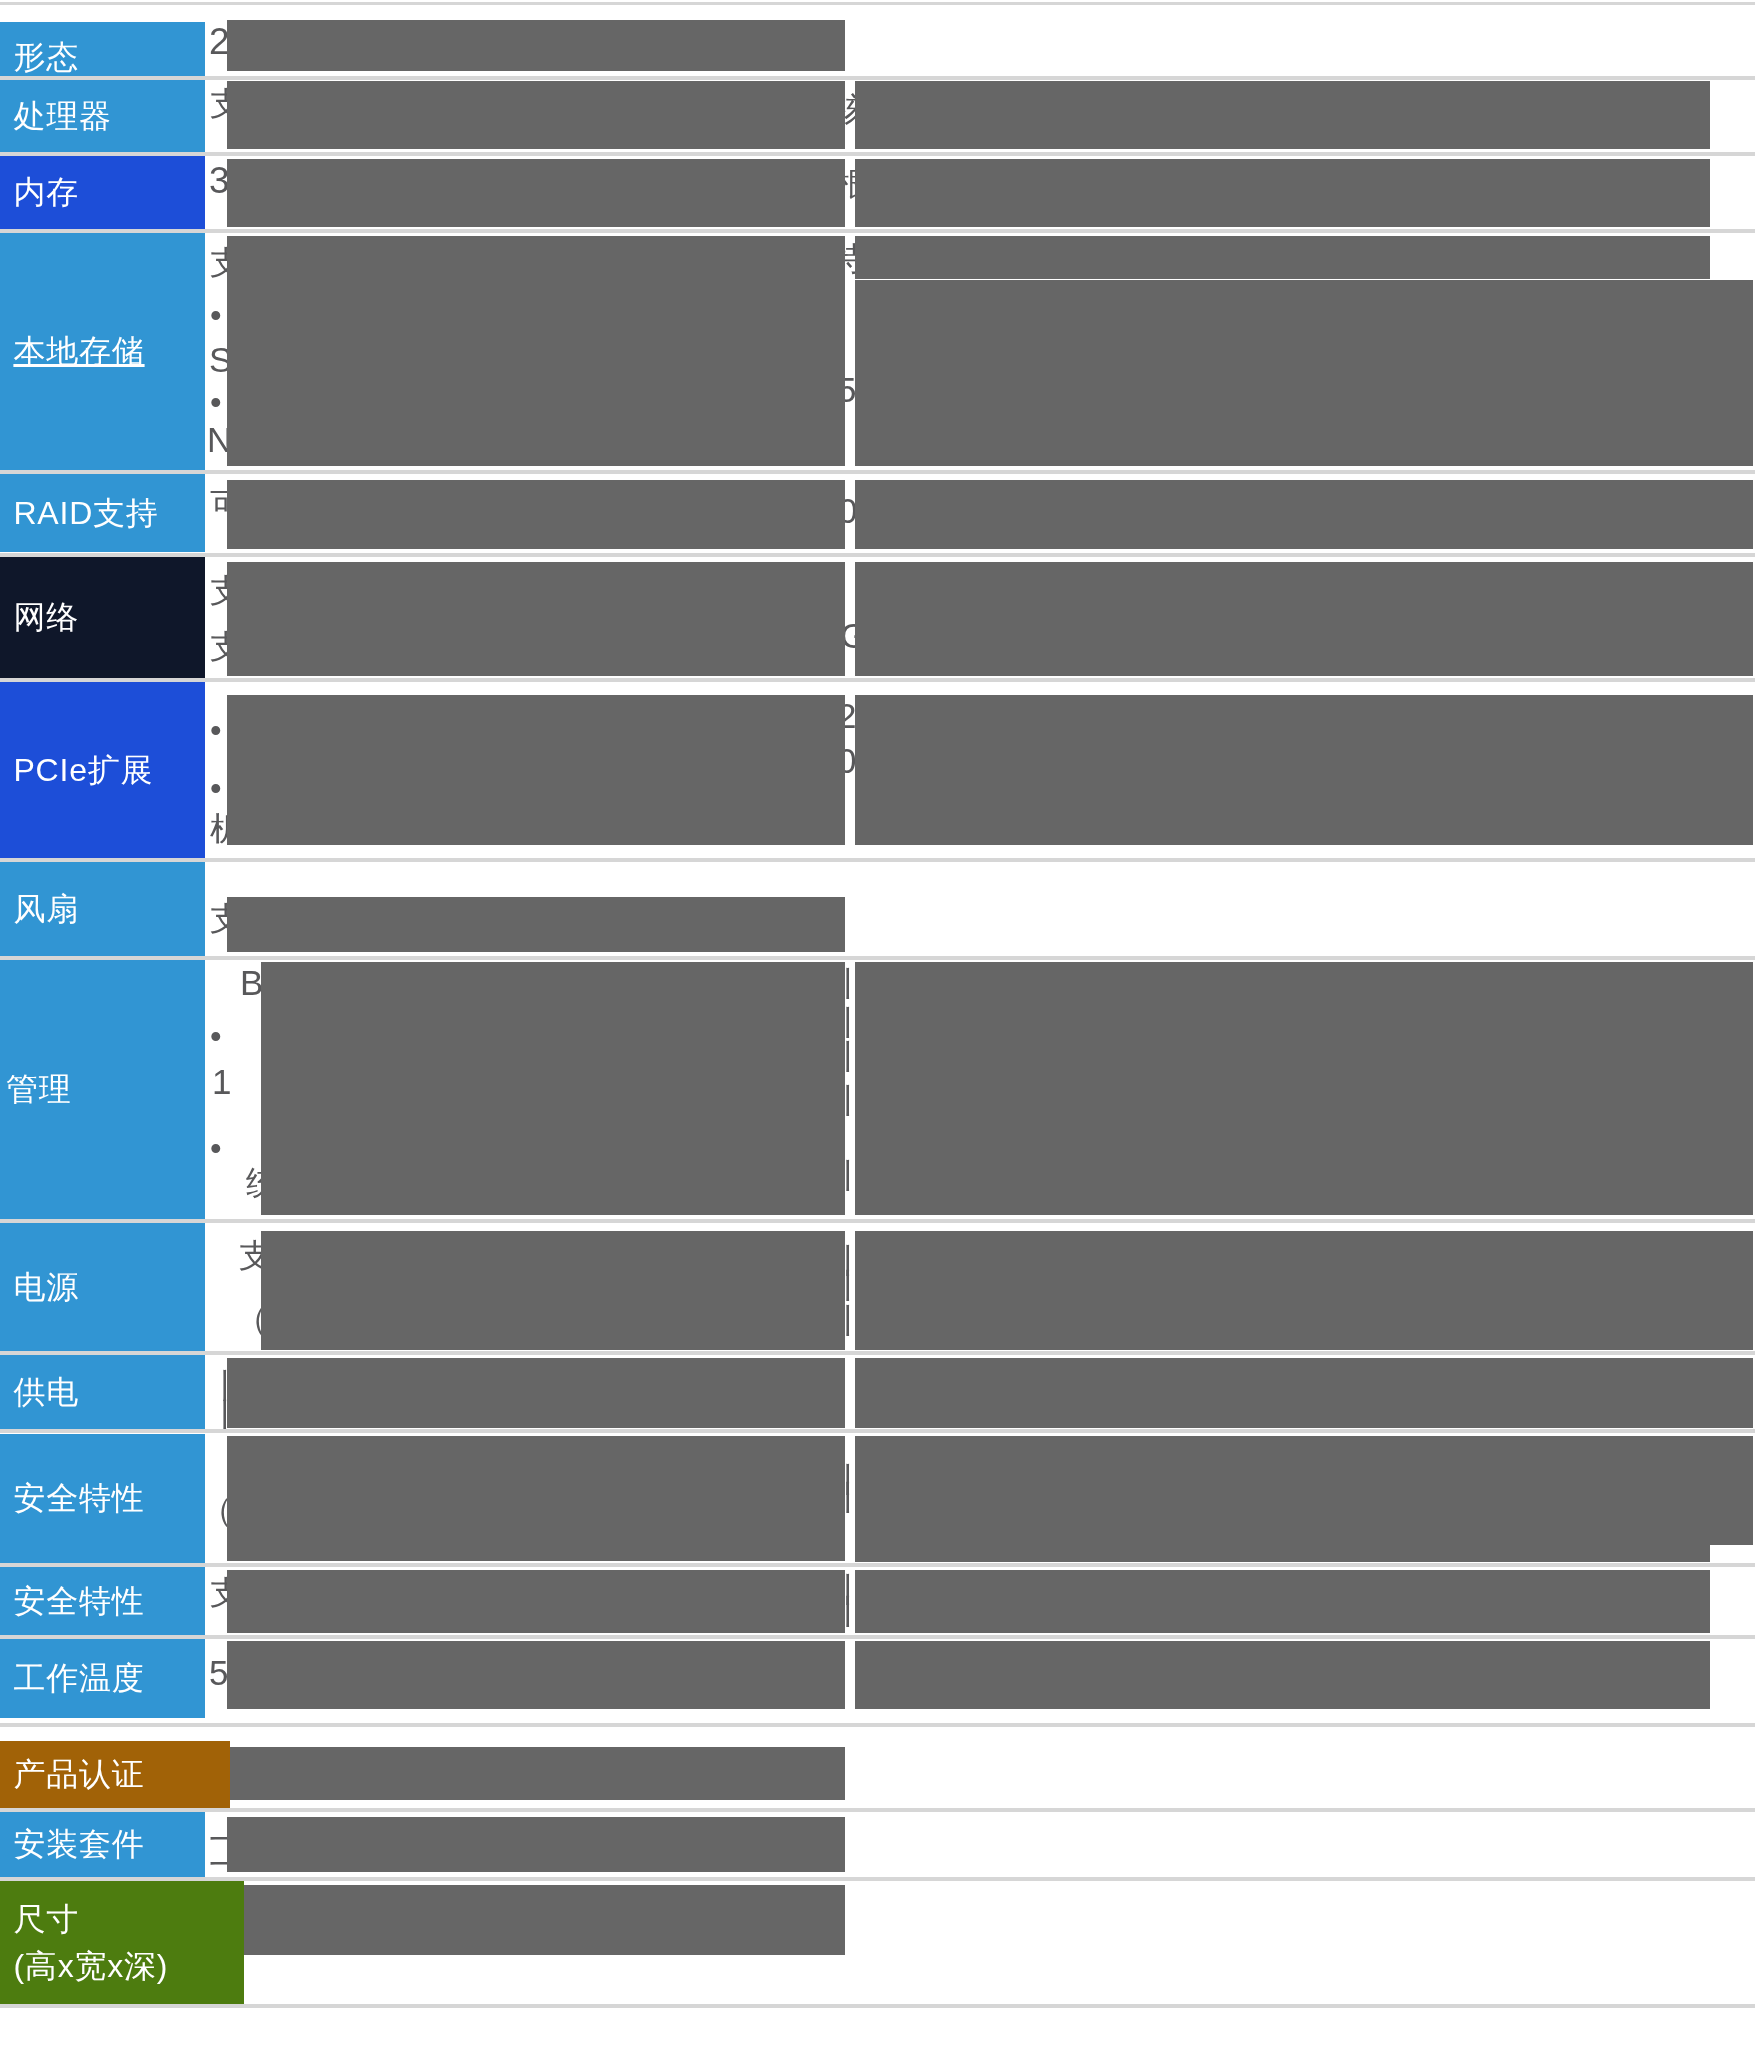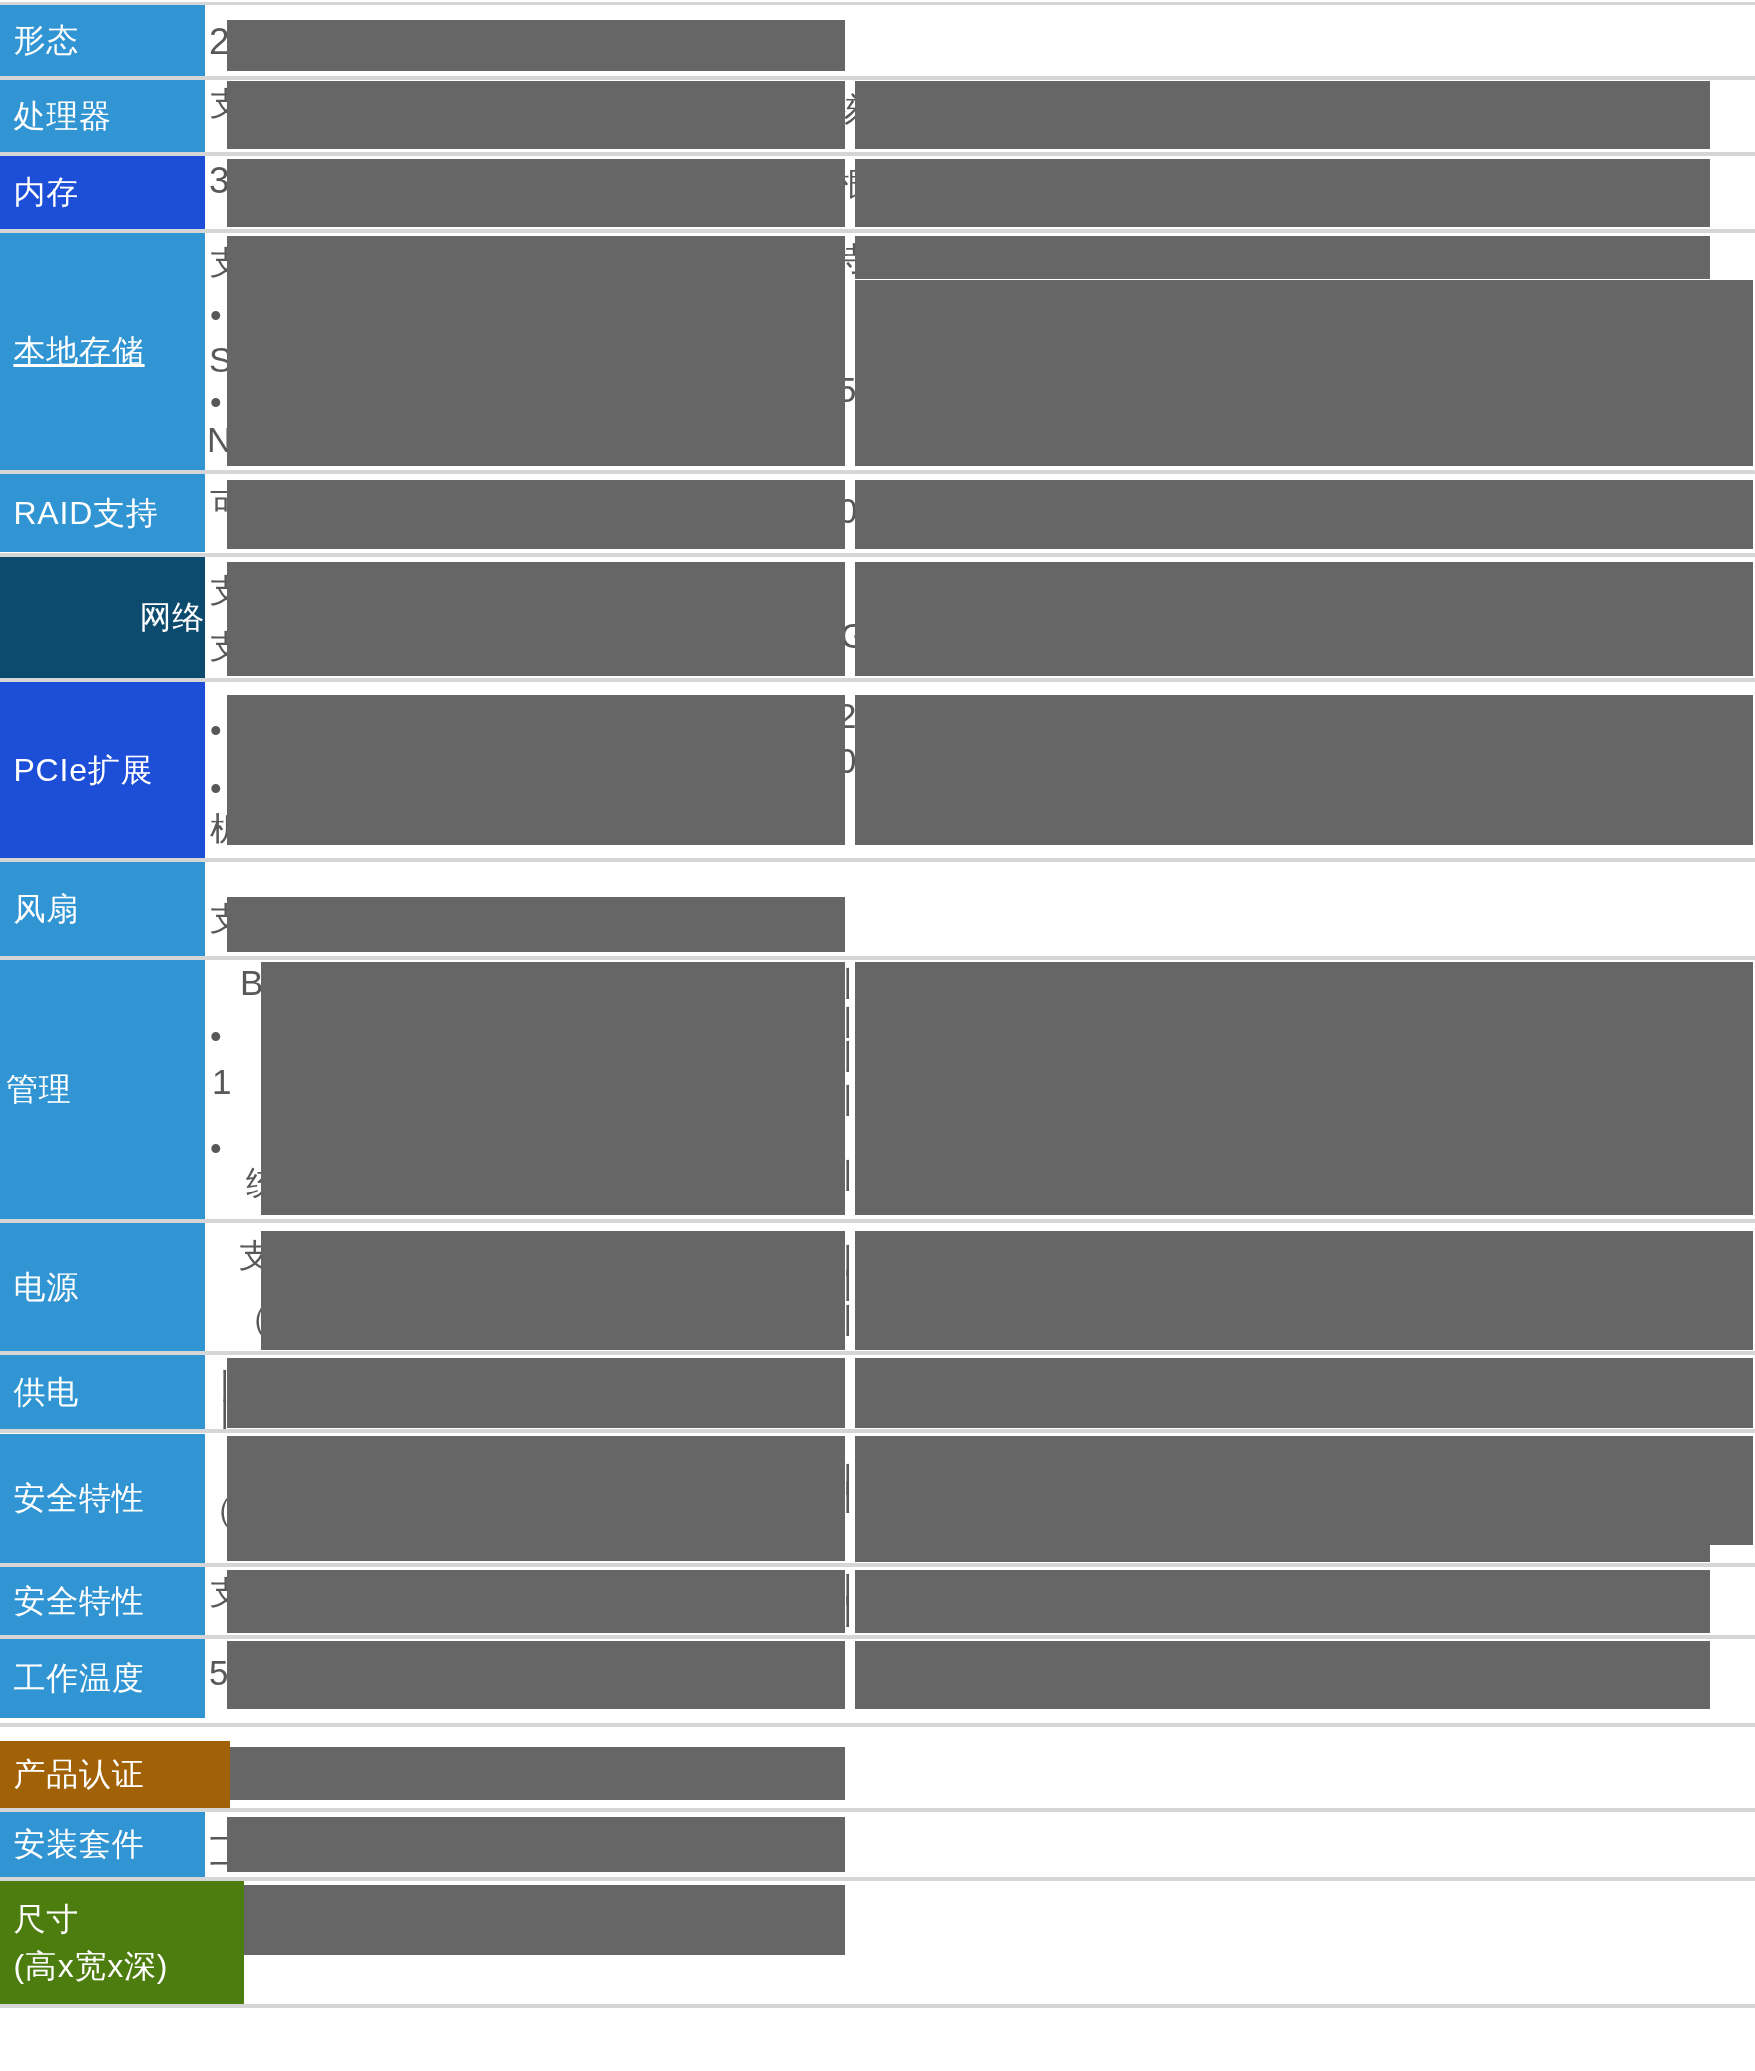--- a/index.html
+++ b/index.html
@@ -26,21 +26,21 @@
     position:absolute;z-index:1;
     line-height:1;white-space:pre;
   }
 </style>
 </head>
 <body>
 
 <div id="canvas" style="width: 1756px; height: 2071px; background: rgb(255, 255, 255);">
   <div id="top-border" class="hline" style="top: 1.7px; height: 3.3px; background: rgb(214, 214, 214);"></div>
   <div id="rows">
-      <div class="row" style="top: 5px; height: 71px;">
+      <div class="row" style="top: 22px; height: 71px;">
         <div class="label-cell" style="left: 0px; width: 205px; background: rgb(49, 149, 211);">
           <div class="label-text" style="color: rgb(255, 255, 255);">形态</div>
         </div>
       </div>
       <div class="row" style="top: 80px; height: 72px;">
         <div class="label-cell" style="left: 0px; width: 205px; background: rgb(49, 149, 211);">
           <div class="label-text" style="color: rgb(255, 255, 255);">处理器</div>
         </div>
       </div>
       <div class="row" style="top: 156px; height: 73px;">
@@ -52,21 +52,21 @@
         <div class="label-cell" style="left: 0px; width: 205px; background: rgb(49, 149, 211);">
           <div class="label-text" style="color: rgb(255, 255, 255); text-decoration: underline;">本地存储</div>
         </div>
       </div>
       <div class="row" style="top: 474px; height: 78px;">
         <div class="label-cell" style="left: 0px; width: 205px; background: rgb(49, 149, 211);">
           <div class="label-text" style="color: rgb(255, 255, 255);">RAID支持</div>
         </div>
       </div>
       <div class="row" style="top: 557px; height: 121px;">
-        <div class="label-cell" style="left: 0px; width: 205px; background: #0c4a6e; justify-content: flex-end;">
+        <div class="label-cell" style="left: 0px; width: 205px; background: #0f172a;">
           <div class="label-text" style="color: rgb(255, 255, 255);">网络</div>
         </div>
       </div>
       <div class="row" style="top: 682px; height: 176px;">
         <div class="label-cell" style="left: 0px; width: 205px; background: #1d4ed8;">
           <div class="label-text" style="color: rgb(255, 255, 255);">PCIe扩展</div>
         </div>
       </div>
       <div class="row" style="top: 862px; height: 94px;">
         <div class="label-cell" style="left: 0px; width: 205px; background: rgb(49, 149, 211);">

